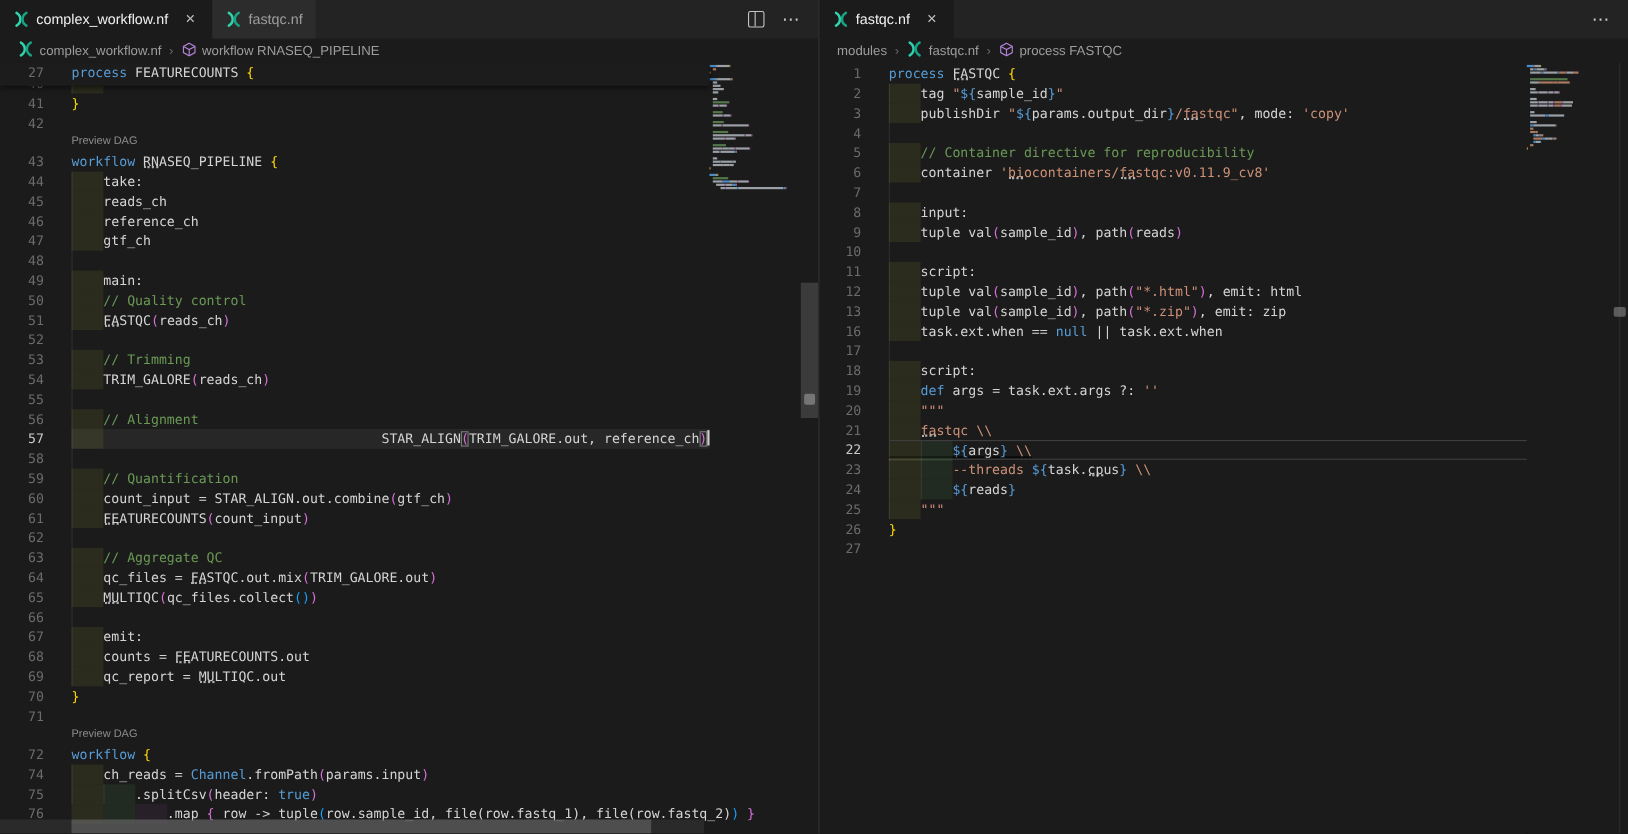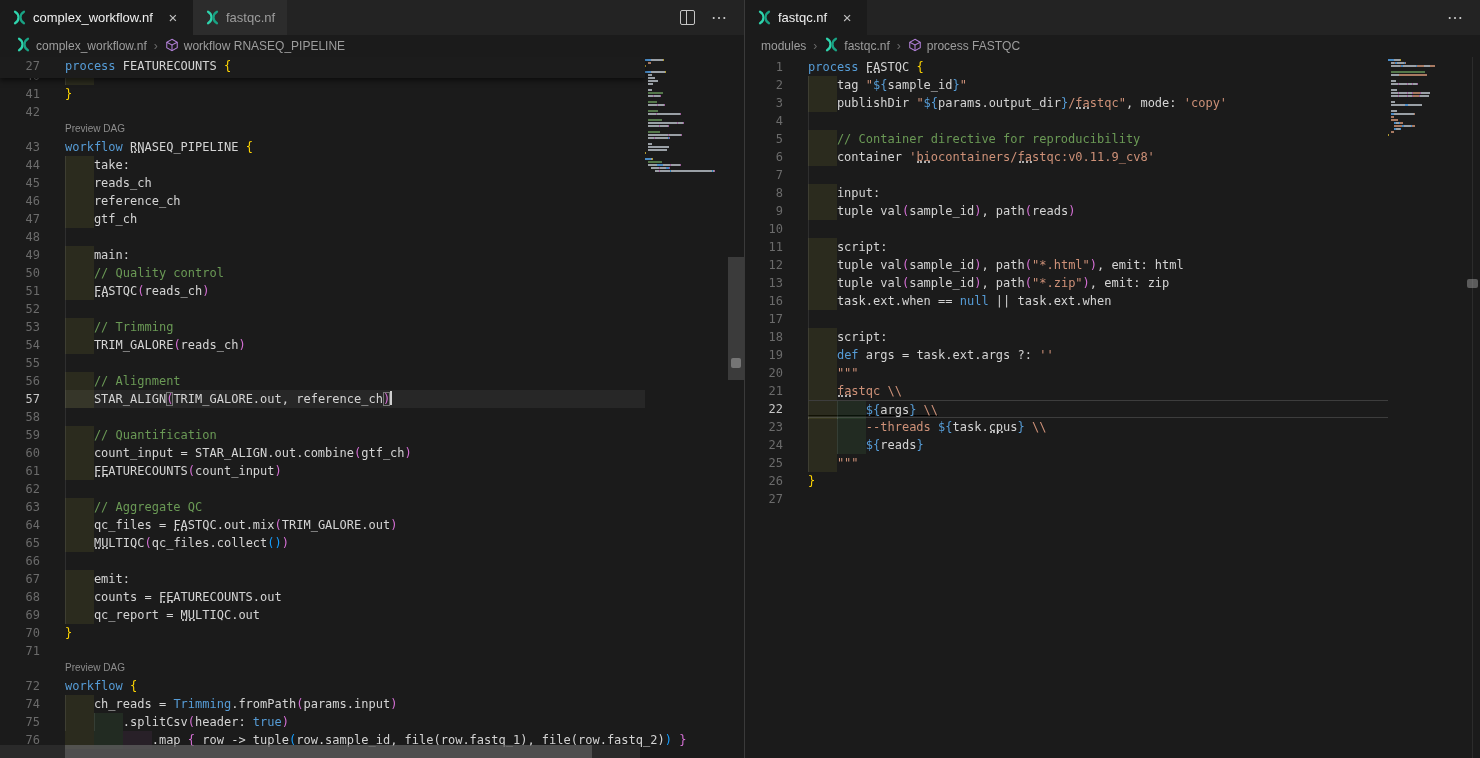--- a/index.html
+++ b/index.html
@@ -33,21 +33,21 @@
           font-family:"DejaVu Sans Mono",monospace;font-size:12px;line-height:18px;}
   .rows{position:absolute;left:0;}
   .pane.left .rows{top:10px;right:99px;}
   .pane.right .rows{top:1px;right:92px;}
   .crow{position:relative;height:18px;white-space:pre;}
   .ln{position:absolute;left:0;top:0;width:40px;text-align:right;color:#6b6b6b;}
   .pane.right .ln{width:38px;}
   .lc{position:absolute;left:65px;right:0;top:0;height:18px;box-sizing:border-box;}
   .pane.right .lc{left:63px;}
   .crow.cur .ln{color:#c8c8c8;}
-  .curstyle-fill .crow.cur .lc{background:rgba(255,255,255,.055);}
+  .curstyle-fill .crow.cur .lc{background:rgba(255,255,255,.055);text-align:right;}
   .curstyle-border .crow.cur .lc{border-top:1px solid #3d3d3d;border-bottom:1px solid #3d3d3d;text-decoration:underline;}
   .bd{position:absolute;top:0;height:18px;width:28.9px;}
   .bd1{left:0;background:rgba(255,255,64,.07);}
   .bd2{left:28.9px;background:rgba(127,255,127,.07);}
   .bd3{left:57.8px;background:rgba(255,127,255,.06);}
   .gd{position:absolute;top:0;height:18px;width:1px;background:rgba(255,255,255,.09);}
   .s-t{color:#d4d4d4;}.s-k{color:#569cd6;}.s-s{color:#ce9178;}.s-c{color:#6a9955;}
   .s-b1{color:#ffd602;}.s-b2{color:#d670d6;}.s-b3{color:#179fff;}
   .u{position:relative;}
   .u::after{content:"";position:absolute;left:1px;bottom:1px;width:13px;border-bottom:2px dotted rgba(225,225,225,.75);}
@@ -156,21 +156,21 @@
           <div class="crow"><span class="ln">66</span><div class="lc"><div class="gd" style="left: 0px;"></div></div></div>
           <div class="crow"><span class="ln">67</span><div class="lc"><div class="bd bd1"></div><div class="gd" style="left: 0px;"></div><span class="s-t">    emit:</span></div></div>
           <div class="crow"><span class="ln">68</span><div class="lc"><div class="bd bd1"></div><div class="gd" style="left: 0px;"></div><span class="s-t">    counts = </span><span class="s-t u">FEATURECOUNTS</span><span class="s-t">.out</span></div></div>
           <div class="crow"><span class="ln">69</span><div class="lc"><div class="bd bd1"></div><div class="gd" style="left: 0px;"></div><span class="s-t">    qc_report = </span><span class="s-t u">MULTIQC</span><span class="s-t">.out</span></div></div>
           <div class="crow"><span class="ln">70</span><div class="lc"><span class="s-b1">}</span></div></div>
           <div class="crow"><span class="ln">71</span><div class="lc"></div></div>
           <div class="lensrow">
             <span class="lenslabel">Preview DAG</span>
           </div>
           <div class="crow"><span class="ln">72</span><div class="lc"><span class="s-k">workflow</span><span class="s-t"> </span><span class="s-b1">{</span></div></div>
-          <div class="crow"><span class="ln">74</span><div class="lc"><div class="bd bd1"></div><div class="gd" style="left: 0px;"></div><span class="s-t">    ch_reads = </span><span class="s-k">Trimming</span><span class="s-t">.fromPath</span><span class="s-b2">(</span><span class="s-t">params.input</span><span class="s-b2">)</span></div></div>
+          <div class="crow"><span class="ln">74</span><div class="lc"><div class="bd bd1"></div><div class="gd" style="left: 0px;"></div><span class="s-t">    ch_reads = </span><span class="s-k">Channel</span><span class="s-t">.fromPath</span><span class="s-b2">(</span><span class="s-t">params.input</span><span class="s-b2">)</span></div></div>
           <div class="crow"><span class="ln">75</span><div class="lc"><div class="bd bd1"></div><div class="bd bd2"></div><div class="gd" style="left: 0px;"></div><div class="gd" style="left: 28.9004px;"></div><span class="s-t">        .splitCsv</span><span class="s-b2">(</span><span class="s-t">header: </span><span class="s-k">true</span><span class="s-b2">)</span></div></div>
           <div class="crow"><span class="ln">76</span><div class="lc"><div class="bd bd1"></div><div class="bd bd2"></div><div class="bd bd3"></div><span class="s-t">            .map </span><span class="s-b2">{</span><span class="s-t"> row -&gt; tuple</span><span class="s-b3">(</span><span class="s-t">row.sample_id, file(row.fastq_1), file(row.fastq_2)</span><span class="s-b3">)</span><span class="s-t"> </span><span class="s-b2">}</span></div></div>
         </div>
       <div class="sticky" id="sticky-left">
           <div class="crow"><span class="ln">27</span><div class="lc"><span class="s-k">process</span><span class="s-t"> FEATURECOUNTS </span><span class="s-b1">{</span></div></div>
         </div>
       <div class="minimap" id="mm-left">
           <div class="mrow">
             <span class="mseg" style="width: 5.6px; background: rgb(74, 140, 199);"></span>
             <span class="mseg" style="width: 12px; background: rgb(154, 160, 166);"></span>

